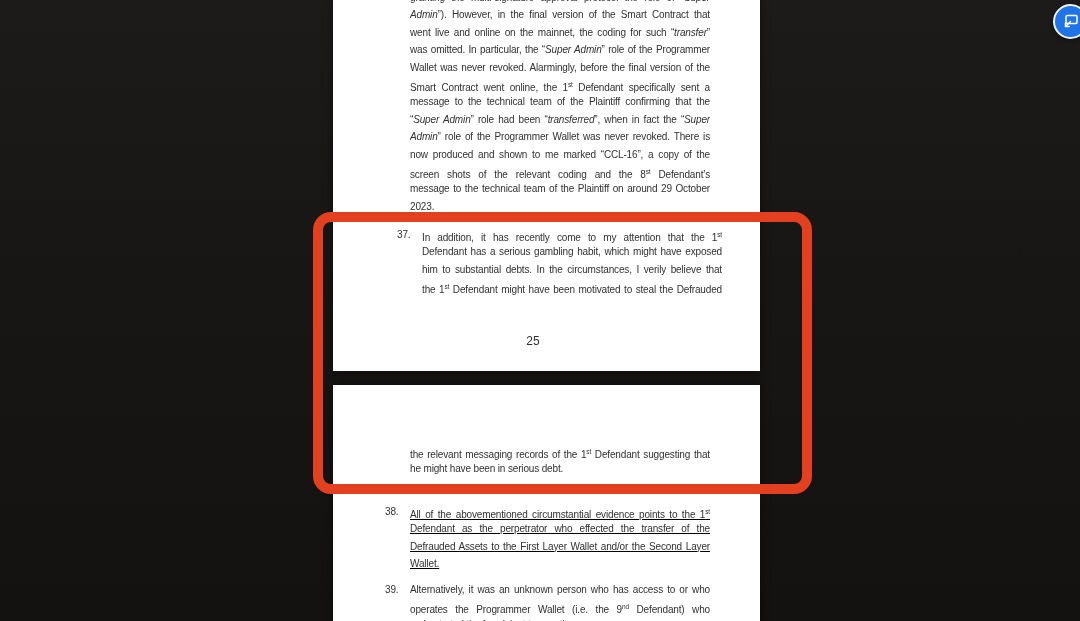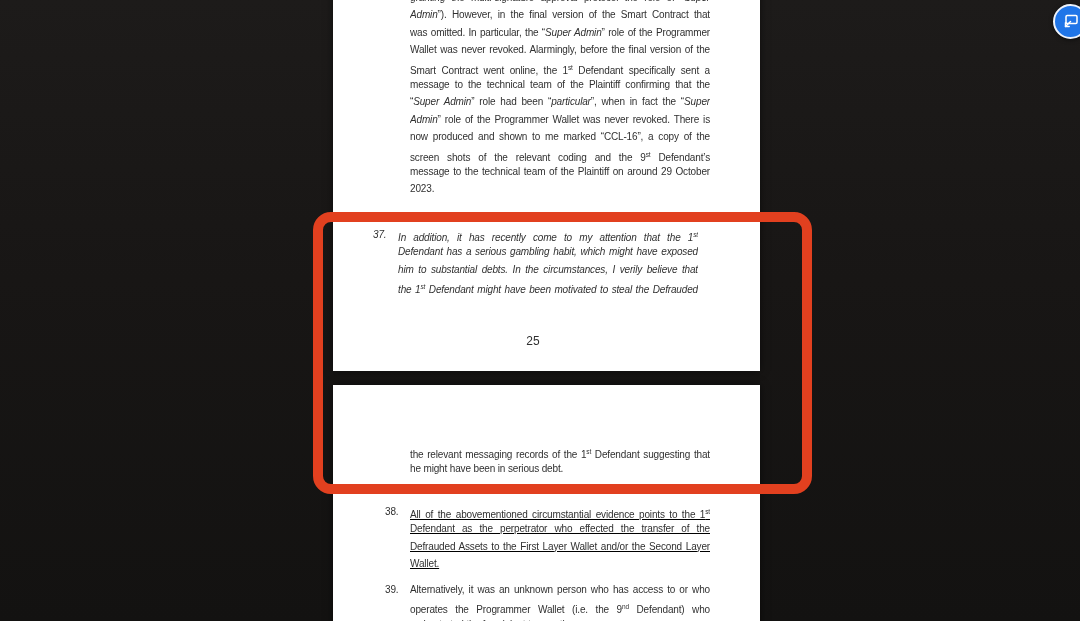--- a/index.html
+++ b/index.html
@@ -24,21 +24,21 @@
   .it { font-style:italic; }
   .bd { font-weight:normal; }
   .sup { font-size:6.5px; vertical-align:3.5px; }
   .para { position:absolute; width:325px; }
   .pnum {
     position:absolute; left:0; top:0; font-size:10px; color:#303030;
     line-height:17.4px; letter-spacing:-0.15px;
   }
   .para .textcol { position:relative; margin-left:25px; }
   .cont1 { left:77px; top:3px; }
-  .p37 { left:40px; top:240px;font-style:italic; }
+  .p37 { left:64px; top:240px; }
   .pageno {
     position:absolute; left:0; top:348px; width:400px; text-align:center;
     font-size:12px; color:#303030;
   }
   .cont2 { left:77px; top:58px; }
   .p38 { left:52px; top:118px;text-decoration:underline; }
   .p39 { left:52px; top:196px; }
   .redbox {
     position:absolute; left:313px; top:212px; width:499px; height:282px;
     box-sizing:border-box; border:10px solid #e2401f; border-radius:18px;
@@ -54,28 +54,29 @@
 </style>
 </head>
 <body>
 
 <div class="screen">
 
   <div class="page page1">
     <div class="textcol cont1">
         <div class="tl"><span>granting the multi-signature approval protocol the role of “</span><span class="it">Super</span></div>
         <div class="tl"><span class="it">Admin</span><span>”). However, in the final version of the Smart Contract that</span></div>
+        <div class="tl"><span>went live and online on the mainnet, the coding for such “</span><span class="it">transfer</span><span>”</span></div>
         <div class="tl"><span>was omitted. In particular, the “</span><span class="it">Super Admin</span><span>” role of the Programmer</span></div>
         <div class="tl"><span>Wallet was never revoked. Alarmingly, before the final version of the</span></div>
         <div class="tl"><span>Smart Contract went online, the 1</span><span class="sup">st</span><span> Defendant specifically sent a</span></div>
         <div class="tl"><span>message to the technical team of the Plaintiff confirming that the</span></div>
-        <div class="tl"><span>“</span><span class="it">Super Admin</span><span>” role had been “</span><span class="it">particular</span><span>”, when in fact the “</span><span class="it">Super</span></div>
+        <div class="tl"><span>“</span><span class="it">Super Admin</span><span>” role had been “</span><span class="it">transferred</span><span>”, when in fact the “</span><span class="it">Super</span></div>
         <div class="tl"><span class="it">Admin</span><span>” role of the Programmer Wallet was never revoked. There is</span></div>
         <div class="tl"><span>now produced and shown to me marked “</span><span class="bd">CCL-16</span><span>”, a copy of the</span></div>
-        <div class="tl"><span>screen shots of the relevant coding and the 9</span><span class="sup">st</span><span> Defendant’s</span></div>
+        <div class="tl"><span>screen shots of the relevant coding and the 8</span><span class="sup">st</span><span> Defendant’s</span></div>
         <div class="tl"><span>message to the technical team of the Plaintiff on around 29 October</span></div>
         <div class="tl end"><span>2023.</span></div>
       </div>
 
     <div class="para p37">
       <span class="pnum">37.</span>
       <div class="textcol">
           <div class="tl"><span>In addition, it has recently come to my attention that the 1</span><span class="sup">st</span></div>
           <div class="tl"><span>Defendant has a serious gambling habit, which might have exposed</span></div>
           <div class="tl"><span>him to substantial debts. In the circumstances, I verily believe that</span></div>

